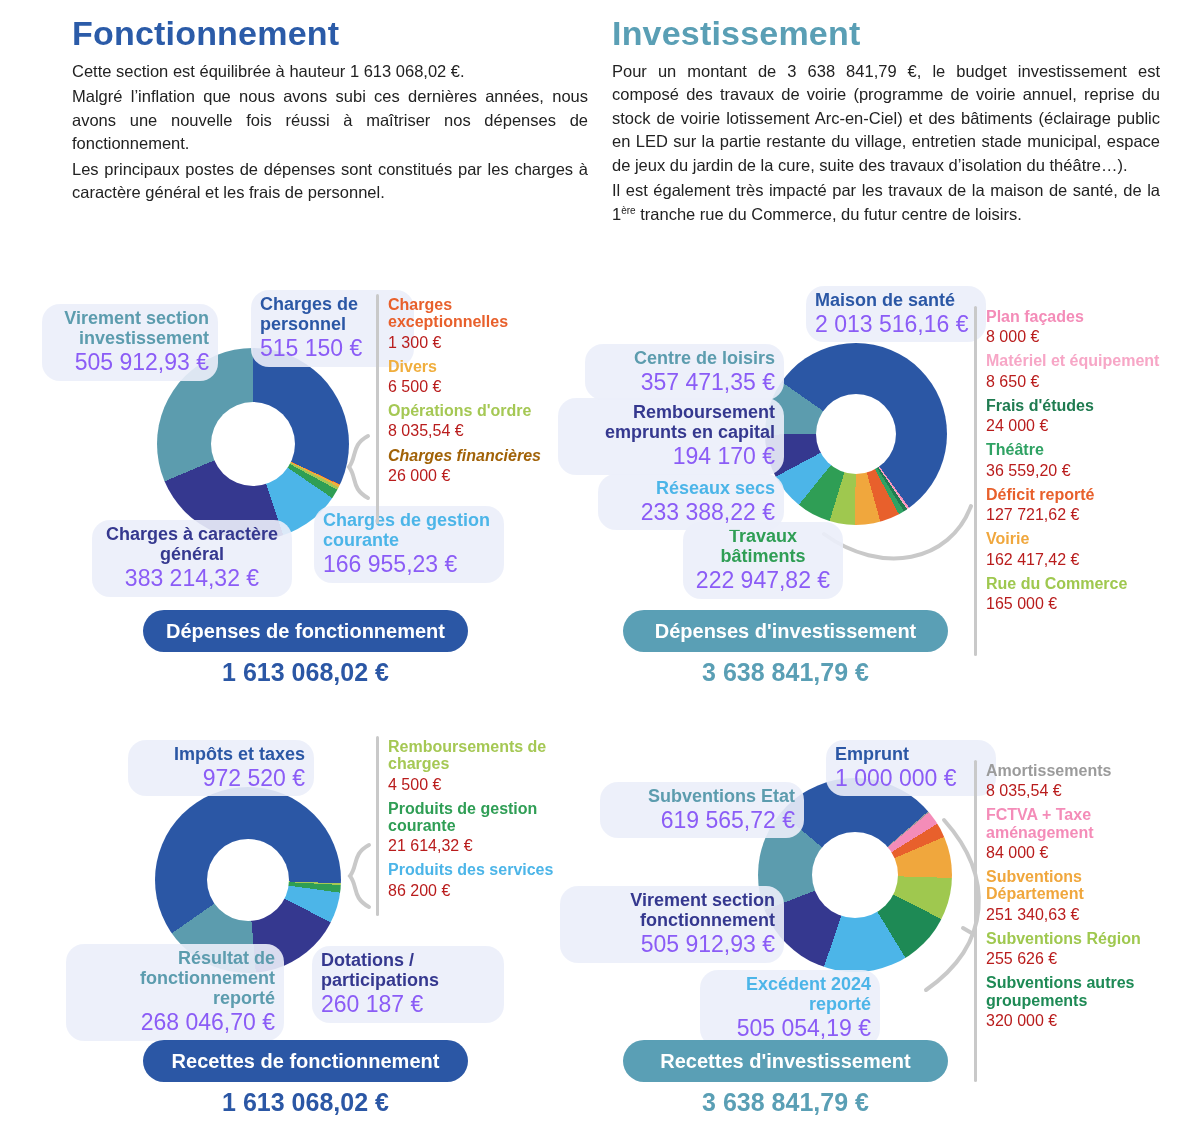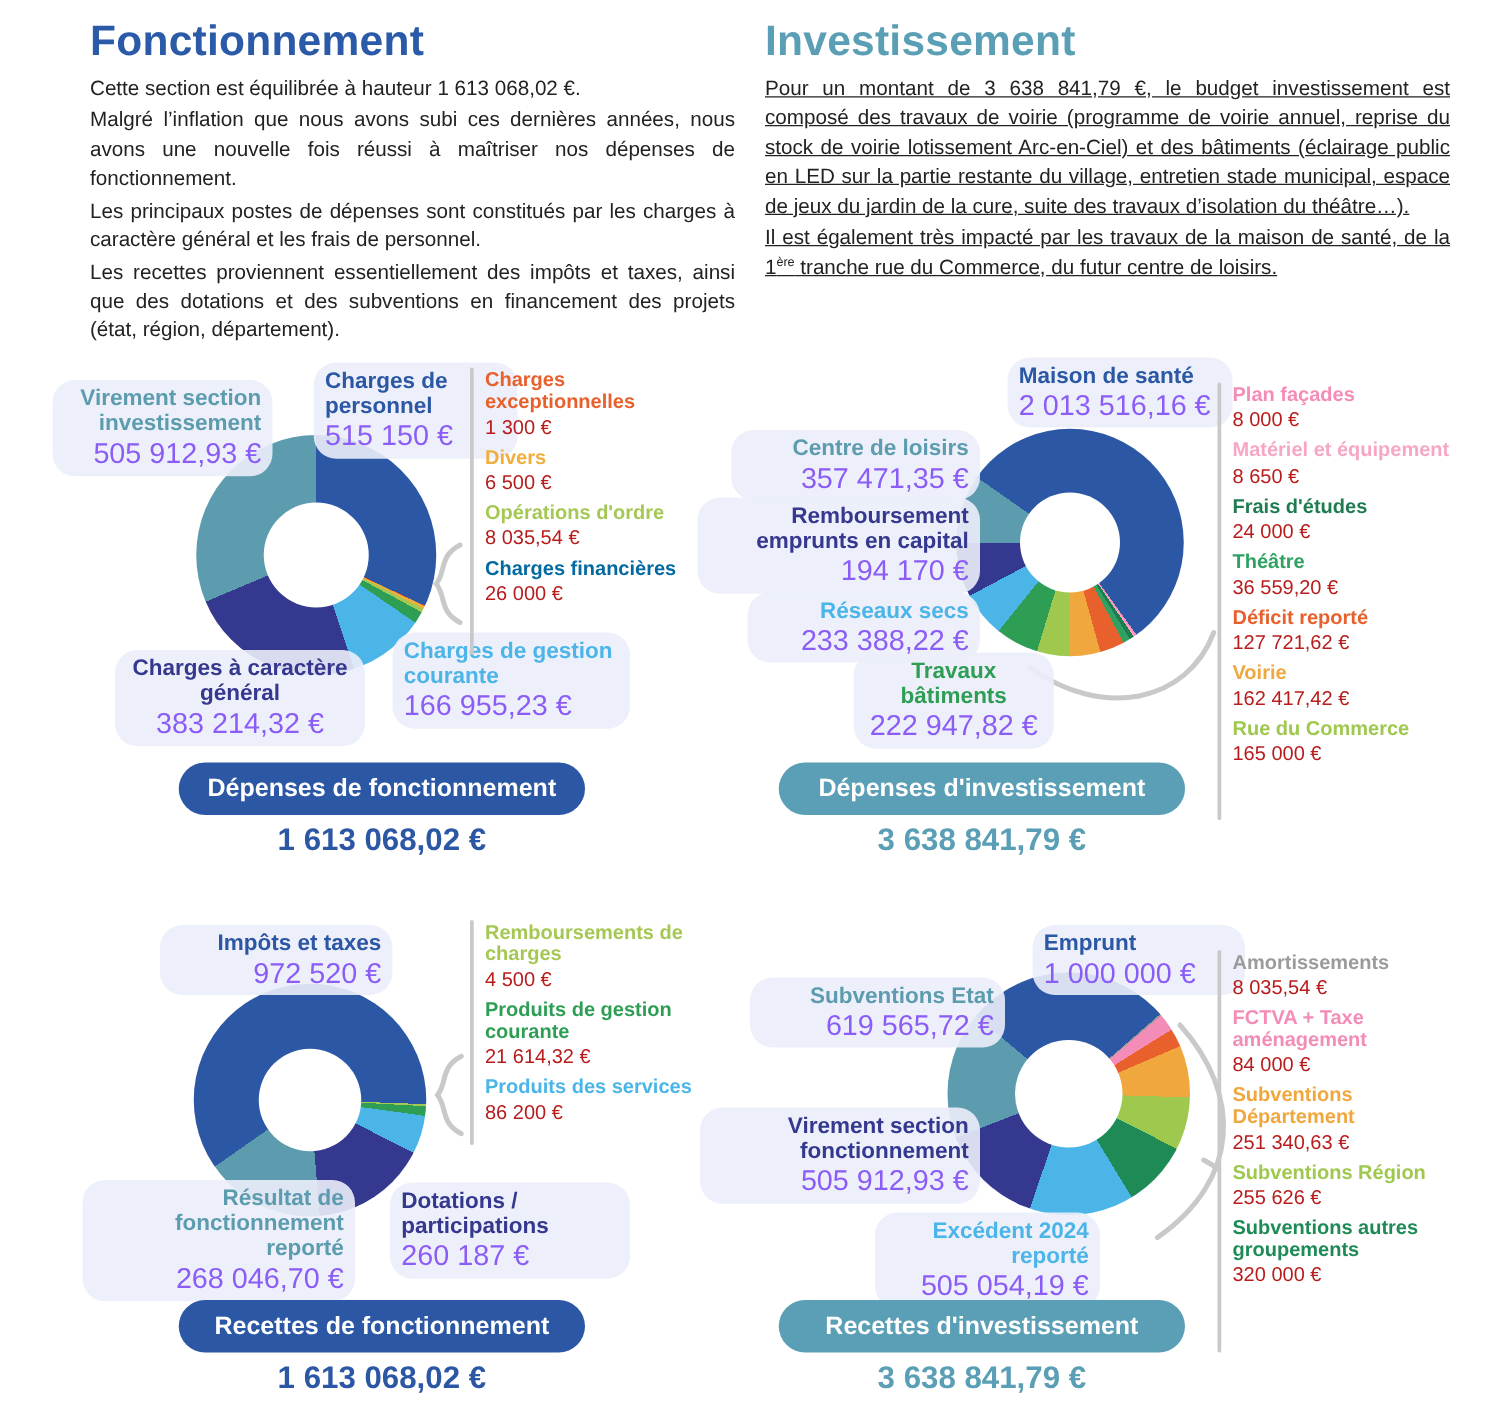--- a/index.html
+++ b/index.html
@@ -28,25 +28,24 @@
 </head>
 <body>
 
 <div id="canvas">
 
   <div class="section-title" id="title-0" style="left: 72px; top: 14px; color: rgb(43, 91, 168);">Fonctionnement</div>
   <div class="paras" id="paras-0" style="left:72px;top:60px;width:516px;">
       <p>Cette section est équilibrée à hauteur 1 613 068,02 €.</p>
       <p>Malgré l’inflation que nous avons subi ces dernières années, nous avons une nouvelle fois réussi à maîtriser nos dépenses de fonctionnement.</p>
       <p>Les principaux postes de dépenses sont constitués par les charges à caractère général et les frais de personnel.</p>
-      <p>Les recettes proviennent essentiellement des impôts et taxes, ainsi que des dotations et des subventions en financement des projets (état, région, département).</p>
     </div>
 
   <div class="section-title" id="title-1" style="left: 612px; top: 14px; color: rgb(90, 159, 181);">Investissement</div>
-  <div class="paras" id="paras-1" style="left:612px;top:60px;width:548px;text-decoration:underline;">
+  <div class="paras" id="paras-1" style="left:612px;top:60px;width:548px;">
       <p>Pour un montant de 3 638 841,79 €, le budget investissement est composé des travaux de voirie (programme de voirie annuel, reprise du stock de voirie lotissement Arc-en-Ciel) et des bâtiments (éclairage public en LED sur la partie restante du village, entretien stade municipal, espace de jeux du jardin de la cure, suite des travaux d’isolation du théâtre…).</p>
       <p>Il est également très impacté par les travaux de la maison de santé, de la 1<sup>ère</sup> tranche rue du Commerce, du futur centre de loisirs.</p>
     </div>
 
   <svg id="connectors" width="1200" height="1126" viewBox="0 0 1200 1126">
     <g fill="none" stroke="#c9c9c9" stroke-width="4" stroke-linecap="round">
       <path d="M 368 436 C 351 445, 357 457, 349 467 C 357 477, 351 489, 368 498"></path>
       <path d="M 824 534 C 882 576, 950 562, 971 506"></path>
       <path d="M 369 845 C 352 854, 358 866, 350 876 C 358 886, 352 898, 369 907"></path>
       <path d="M 944 820 C 994 876, 992 944, 926 990"></path>
@@ -82,21 +81,21 @@
         </div>
         <div class="l-item">
           <div class="l-name" style="color: rgb(240, 174, 61);">Divers</div>
           <div class="l-val">6 500 €</div>
         </div>
         <div class="l-item">
           <div class="l-name" style="color: rgb(165, 200, 84);">Opérations d'ordre</div>
           <div class="l-val">8 035,54 €</div>
         </div>
         <div class="l-item">
-          <div class="l-name" style="color: #0369a1;">Charges financières</div>
+          <div class="l-name" style="color: #a16207; font-style: italic;">Charges financières</div>
           <div class="l-val">26 000 €</div>
         </div>
       </div>
     </div>
   <div id="chart-1">
       <div class="donut" style="left: 765px; top: 343px; width: 182px; height: 182px; background: conic-gradient(from 305deg, rgb(43, 87, 165) 0%, rgb(43, 87, 165) 55.334%, rgb(244, 140, 184) 55.334%, rgb(244, 140, 184) 55.554%, rgb(247, 166, 198) 55.554%, rgb(247, 166, 198) 55.792%, rgb(31, 123, 80) 55.792%, rgb(31, 123, 80) 56.451%, rgb(47, 162, 99) 56.451%, rgb(47, 162, 99) 57.456%, rgb(232, 96, 44) 57.456%, rgb(232, 96, 44) 60.966%, rgb(240, 167, 61) 60.966%, rgb(240, 167, 61) 65.429%, rgb(159, 200, 79) 65.429%, rgb(159, 200, 79) 69.964%, rgb(47, 158, 85) 69.964%, rgb(47, 158, 85) 76.09%, rgb(76, 181, 232) 76.09%, rgb(76, 181, 232) 82.504%, rgb(53, 56, 143) 82.504%, rgb(53, 56, 143) 90.176%, rgb(92, 156, 174) 90.176%, rgb(92, 156, 174) 100%);">
         <div class="hole" style="left: 51px; top: 51px; width: 80px; height: 80px;"></div>
       </div>
       <div class="callout" style="left: 806px; top: 286px; width: 162px; text-align: left;">
         <div class="c-name" style="color: rgb(43, 87, 165);">Maison de santé</div>

